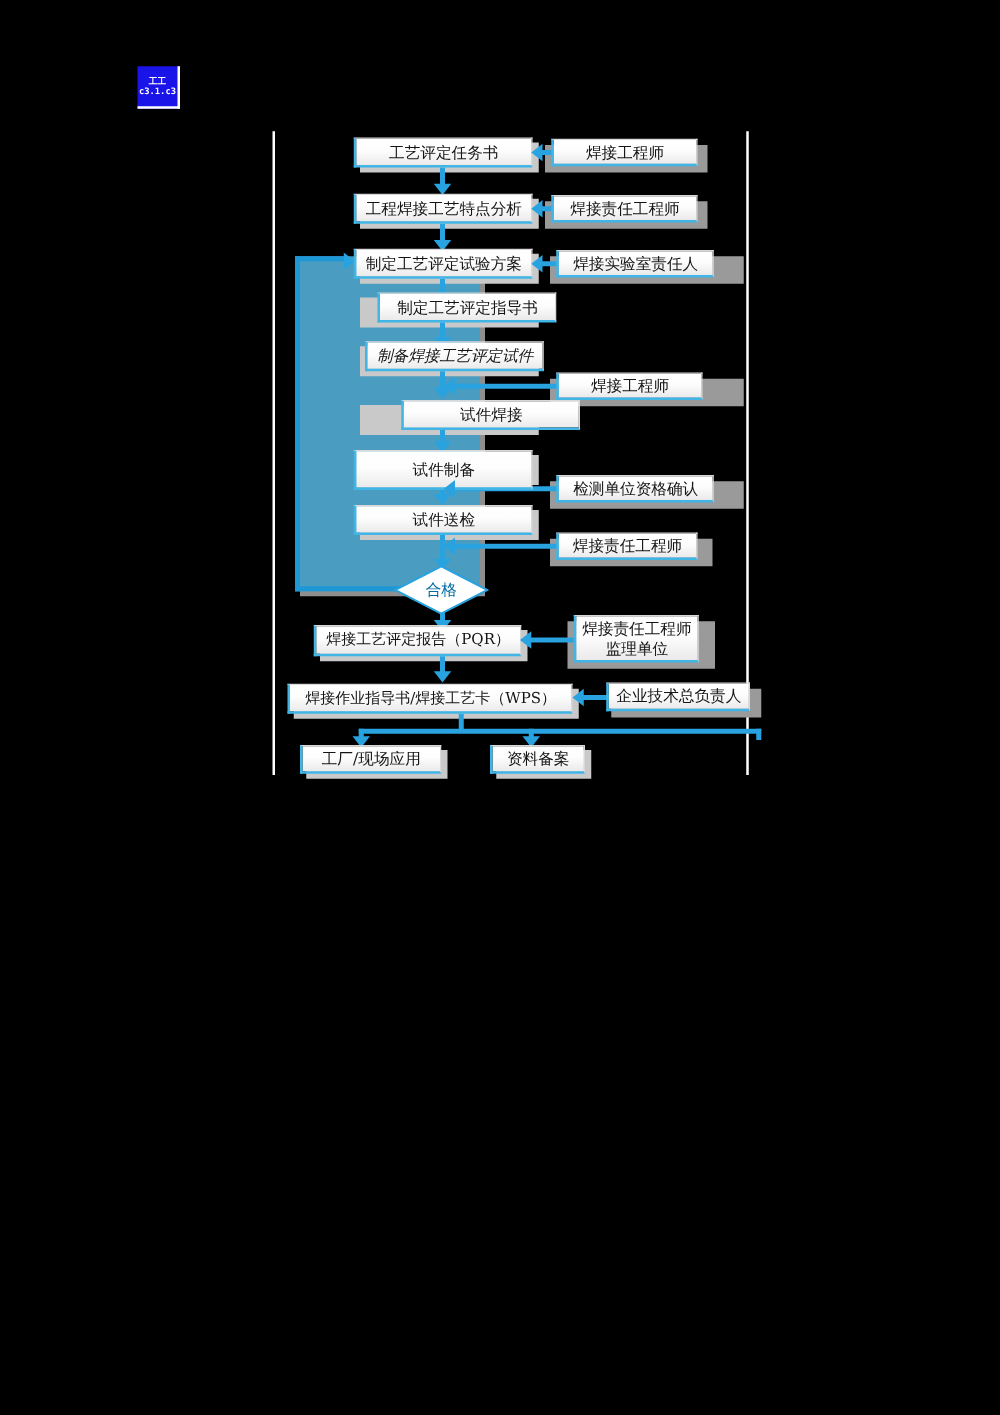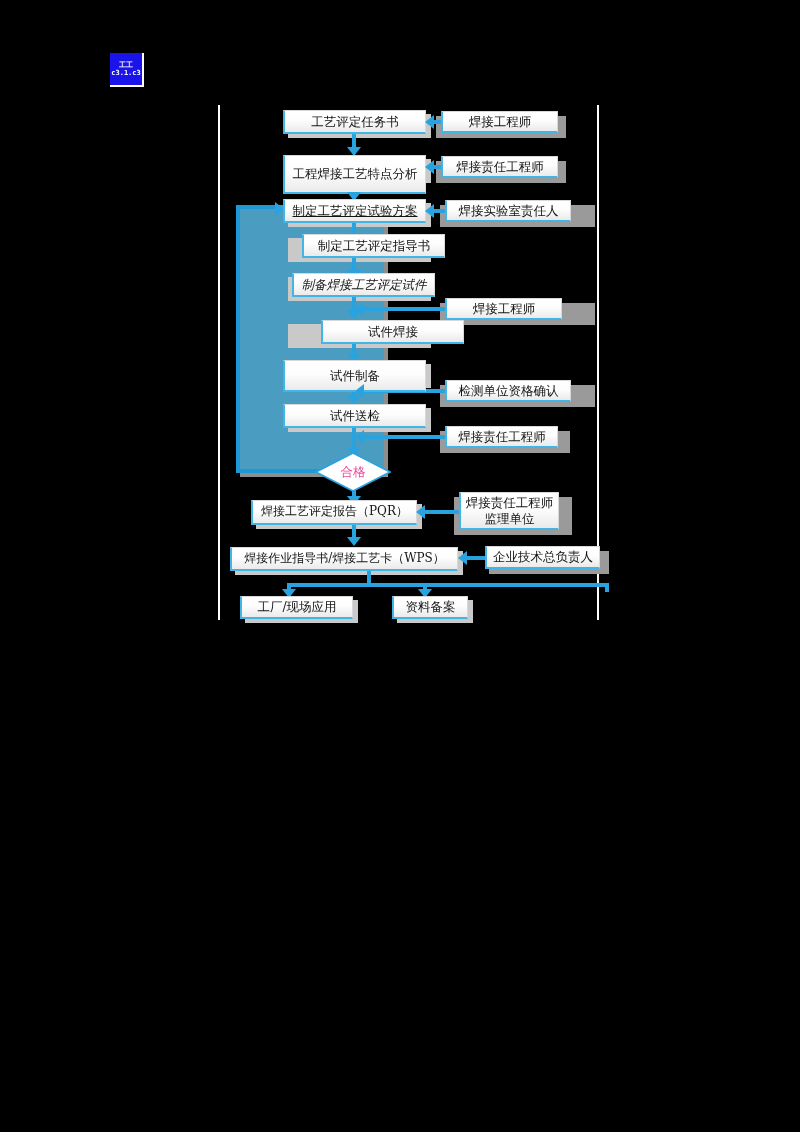--- a/index.html
+++ b/index.html
@@ -49,21 +49,21 @@
   }
   .shadow.dark{background:#9a9a9a;}
 
   
   .diamond{
     position:absolute;z-index:7;
   }
   .diamond svg{display:block;}
   .diamond .dlabel{
     position:absolute;inset:0;display:flex;align-items:center;justify-content:center;
-    font-size:12.5px;color:#ec4899;
+    font-size:12.5px;color:#0369a1;
     font-family:"DejaVu Serif","Liberation Serif",serif;
   }
 
   
   .conn{position:absolute;background:#29a3e0;z-index:5;}
   .conn.v{width:4px;}
   .conn.h{height:4px;}
 
   
   .ahead{position:absolute;width:0;height:0;z-index:6;}
@@ -99,27 +99,27 @@
 <div class="loop-stroke" style="left:236px;top:469px;width:92px;height:4px;"></div>
 <div class="ahead right" style="left:275px;top:202px;"></div>
 
 <div class="shadow" style="left:288px;top:114px;width:143px;height:24px;"></div>
 <div class="node" style="left:283px;top:110px;width:143px;height:24px;">工艺评定任务书</div>
 
 <div class="conn v" style="left:352px;top:134px;height:18px;"></div>
 <div class="ahead down" style="left:347px;top:147px;"></div>
 
 <div class="shadow" style="left:288px;top:159px;width:143px;height:24px;"></div>
-<div class="node" style="left:283px;top:155px;width:143px;height:39px;">工程焊接工艺特点分析</div>
+<div class="node" style="left:283px;top:155px;width:143px;height:24px;">工程焊接工艺特点分析</div>
 
 <div class="conn v" style="left:352px;top:179px;height:18px;"></div>
 <div class="ahead down" style="left:347px;top:192px;"></div>
 
 <div class="shadow" style="left:288px;top:203px;width:143px;height:24px;"></div>
-<div class="node" style="left:283px;top:199px;width:143px;height:24px;text-decoration:underline;">制定工艺评定试验方案</div>
+<div class="node" style="left:283px;top:199px;width:143px;height:24px;">制定工艺评定试验方案</div>
 
 <div class="conn v" style="left:352px;top:223px;height:17px;"></div>
 <div class="ahead down" style="left:347px;top:235px;"></div>
 
 <div class="shadow" style="left:288px;top:238px;width:143px;height:24px;"></div>
 <div class="node" style="left:283px;top:234px;width:143px;height:24px;margin-left:19px;">制定工艺评定指导书</div>
 
 <div class="conn v" style="left:352px;top:258px;height:17px;"></div>
 <div class="ahead down" style="left:347px;top:270px;"></div>
 

